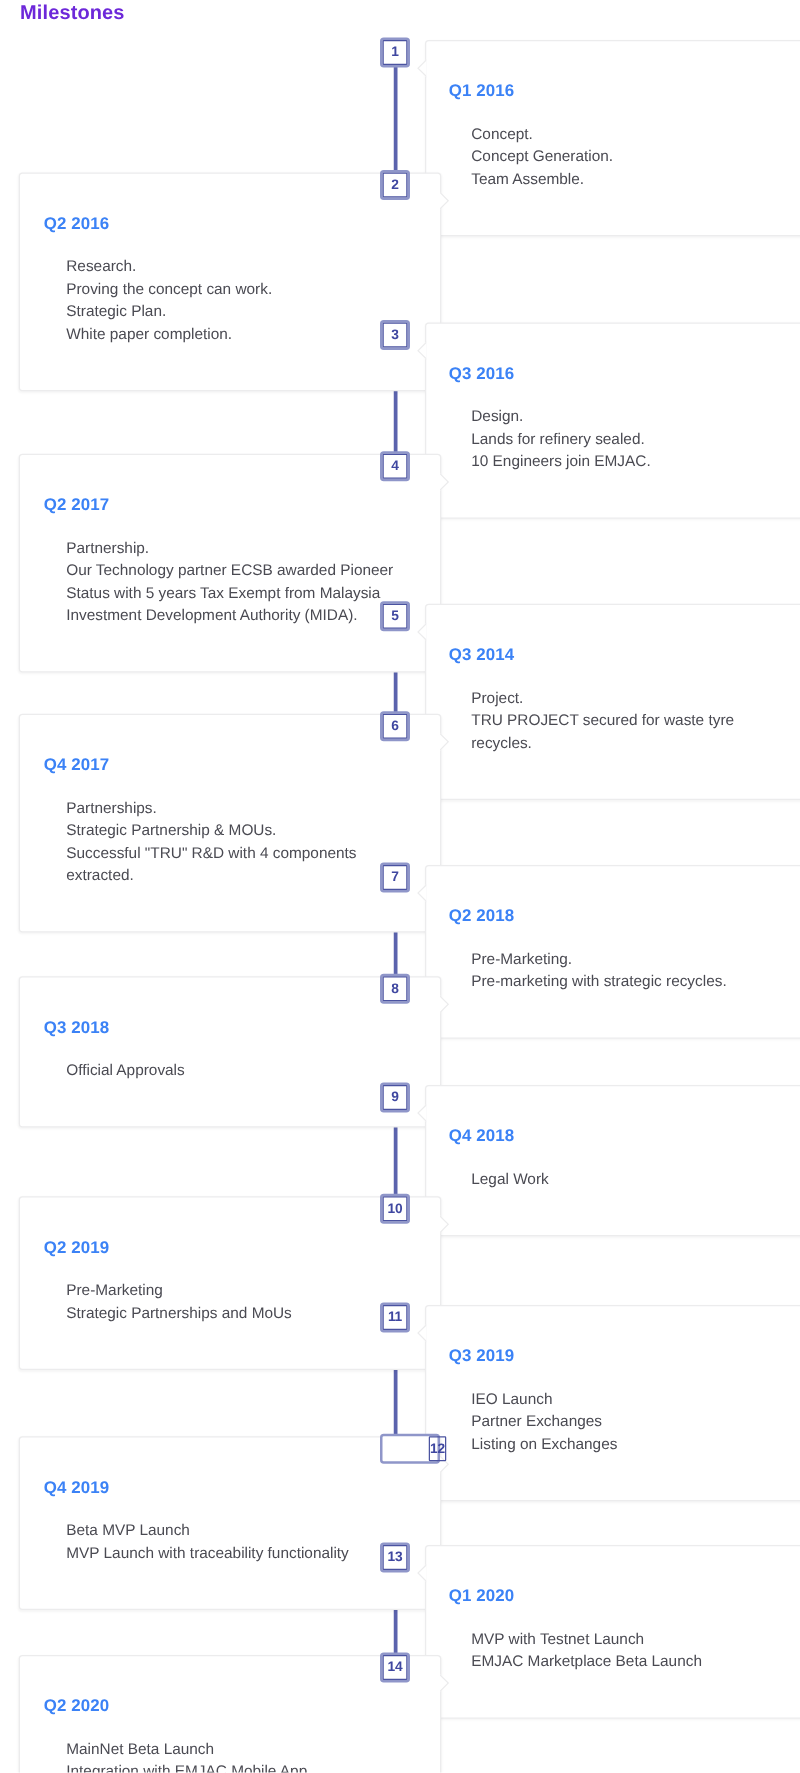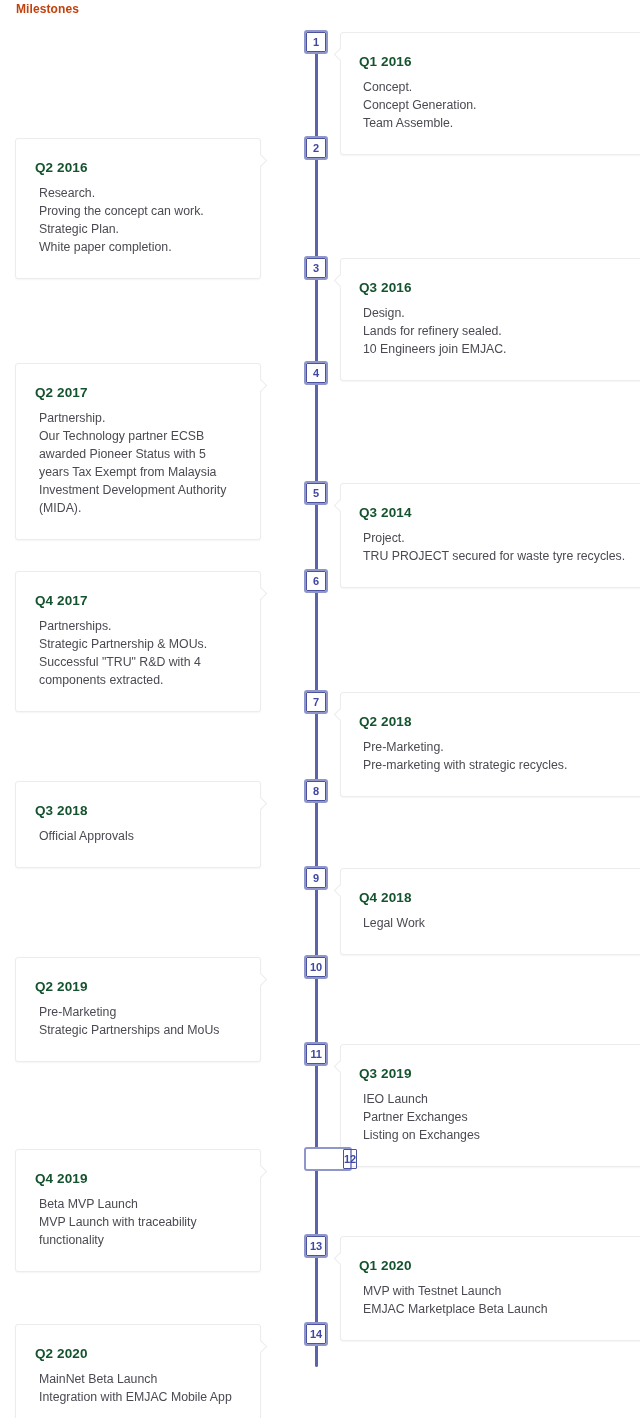--- a/index.html
+++ b/index.html
@@ -13,23 +13,23 @@
     font-family: "Liberation Sans", "DejaVu Sans", sans-serif;
     color: #3c4043;
     overflow: hidden;
     position: relative;
   }
 
   .page-title {
     position: absolute;
     left: 16px;
     top: 2px;
-    font-size: 12px;
+    font-size: 16px;
     font-weight: bold;
-    color: #c2410c;
+    color: #6d28d9;
     letter-spacing: 0.1px;
   }
 
   
   .spine {
     position: absolute;
     left: 315px;
     top: 42px;
     width: 3px;
     height: 1325px;
@@ -71,21 +71,21 @@
   
   .card {
     position: absolute;
     box-sizing: border-box;
     background: #ffffff;
     border: 1px solid #ececed;
     border-radius: 3px;
     box-shadow: 0 1px 2px rgba(0,0,0,0.045);
     padding: 16px 18px 18px 18px;
   }
-  .card.left  { left: 15px;  width: 246px; padding-left: 19px; }
+  .card.left  { left: 15px;  width: 338px; padding-left: 19px; }
   .card.right { left: 340px; width: 320px; }
 
   
   .caret {
     position: absolute;
     top: 14px;
     width: 9px;
     height: 16px;
     overflow: hidden;
   }
@@ -101,26 +101,26 @@
     transform: rotate(45deg);
   }
   .card.left  .caret { right: -9px; }
   .card.left  .caret::before { left: -6px; }
   .card.right .caret { left: -9px; }
   .card.right .caret::before { right: -6px; }
 
   .card-title {
     font-size: 13.5px;
     font-weight: bold;
-    color: #14532d;
-    margin: 5px 0 9px 0;
+    color: #3b82f6;
+    margin: 16px 0 9px 0;
     letter-spacing: 0.1px;
   }
   .card-lines {
-    margin: 4px;
+    margin: 18px;
     padding: 0;
     list-style: none;
   }
   .card-lines li {
     font-size: 12.3px;
     line-height: 18px;
     color: #4a4a52;
   }
 </style>
 </head>

